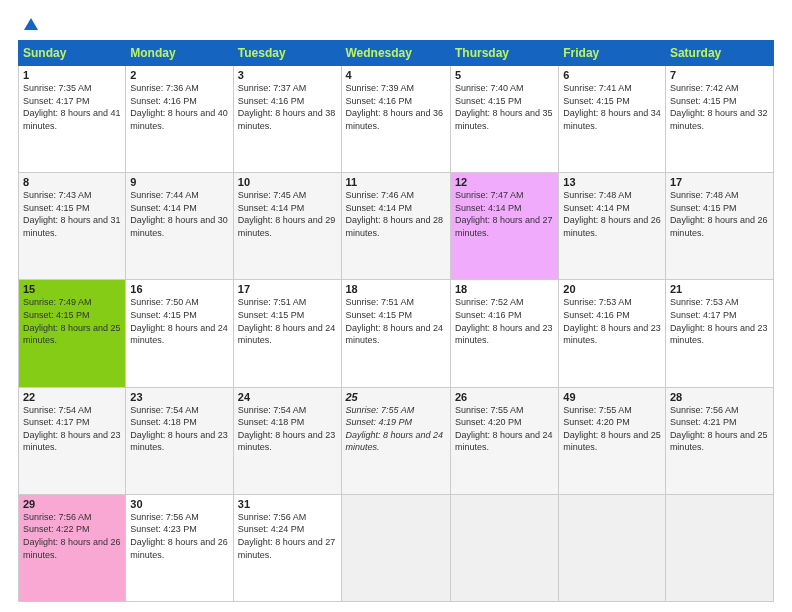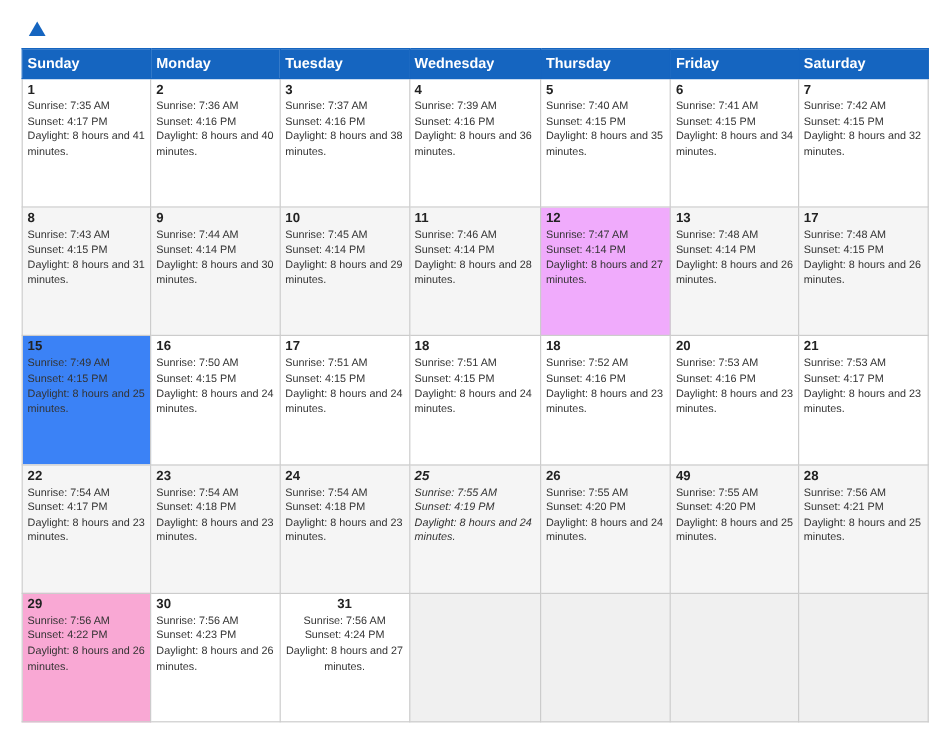--- a/index.html
+++ b/index.html
@@ -60,21 +60,21 @@
       font-size: 14px;
       color: #444;
     }
     .calendar-table {
       width: 100%;
       border-collapse: collapse;
       flex: 1;
     }
     .calendar-table th {
       background-color: #1565c0;
-      color: #ffffff;
+      color: #bef264;
       font-size: 12px;
       font-weight: bold;
       padding: 5px 4px;
       text-align: left;
       border: 1px solid #1565c0;
     }
     .calendar-table td {
       border: 1px solid #ccc;
       vertical-align: top;
       padding: 3px 4px;
@@ -194,21 +194,21 @@
           <td style="background: rgb(245, 245, 245);">
         <span class="day-num">13</span>
         <span class="day-info">Sunrise: 7:48 AM<br>Sunset: 4:14 PM<br>Daylight: 8 hours and 26 minutes.</span>
       </td>
           <td style="background: rgb(245, 245, 245);">
         <span class="day-num">17</span>
         <span class="day-info">Sunrise: 7:48 AM<br>Sunset: 4:15 PM<br>Daylight: 8 hours and 26 minutes.</span>
       </td>
         </tr>
         <tr>
-          <td style="background: #3b82f6;">
+          <td style="background: #84cc16;">
         <span class="day-num">15</span>
         <span class="day-info">Sunrise: 7:49 AM<br>Sunset: 4:15 PM<br>Daylight: 8 hours and 25 minutes.</span>
       </td>
           <td style="background: rgb(255, 255, 255);">
         <span class="day-num">16</span>
         <span class="day-info">Sunrise: 7:50 AM<br>Sunset: 4:15 PM<br>Daylight: 8 hours and 24 minutes.</span>
       </td>
           <td style="background: rgb(255, 255, 255);">
         <span class="day-num">17</span>
         <span class="day-info">Sunrise: 7:51 AM<br>Sunset: 4:15 PM<br>Daylight: 8 hours and 24 minutes.</span>
@@ -262,21 +262,21 @@
         </tr>
         <tr>
           <td style="background: #f9a8d4;">
         <span class="day-num">29</span>
         <span class="day-info">Sunrise: 7:56 AM<br>Sunset: 4:22 PM<br>Daylight: 8 hours and 26 minutes.</span>
       </td>
           <td style="background: rgb(255, 255, 255);">
         <span class="day-num">30</span>
         <span class="day-info">Sunrise: 7:56 AM<br>Sunset: 4:23 PM<br>Daylight: 8 hours and 26 minutes.</span>
       </td>
-          <td style="background: rgb(255, 255, 255); text-align: center;">
+          <td style="background: rgb(255, 255, 255);">
         <span class="day-num">31</span>
         <span class="day-info">Sunrise: 7:56 AM<br>Sunset: 4:24 PM<br>Daylight: 8 hours and 27 minutes.</span>
       </td>
           <td class="empty-cell"></td>
           <td class="empty-cell"></td>
           <td class="empty-cell"></td>
           <td class="empty-cell"></td>
         </tr>
       </tbody>
   </table>

